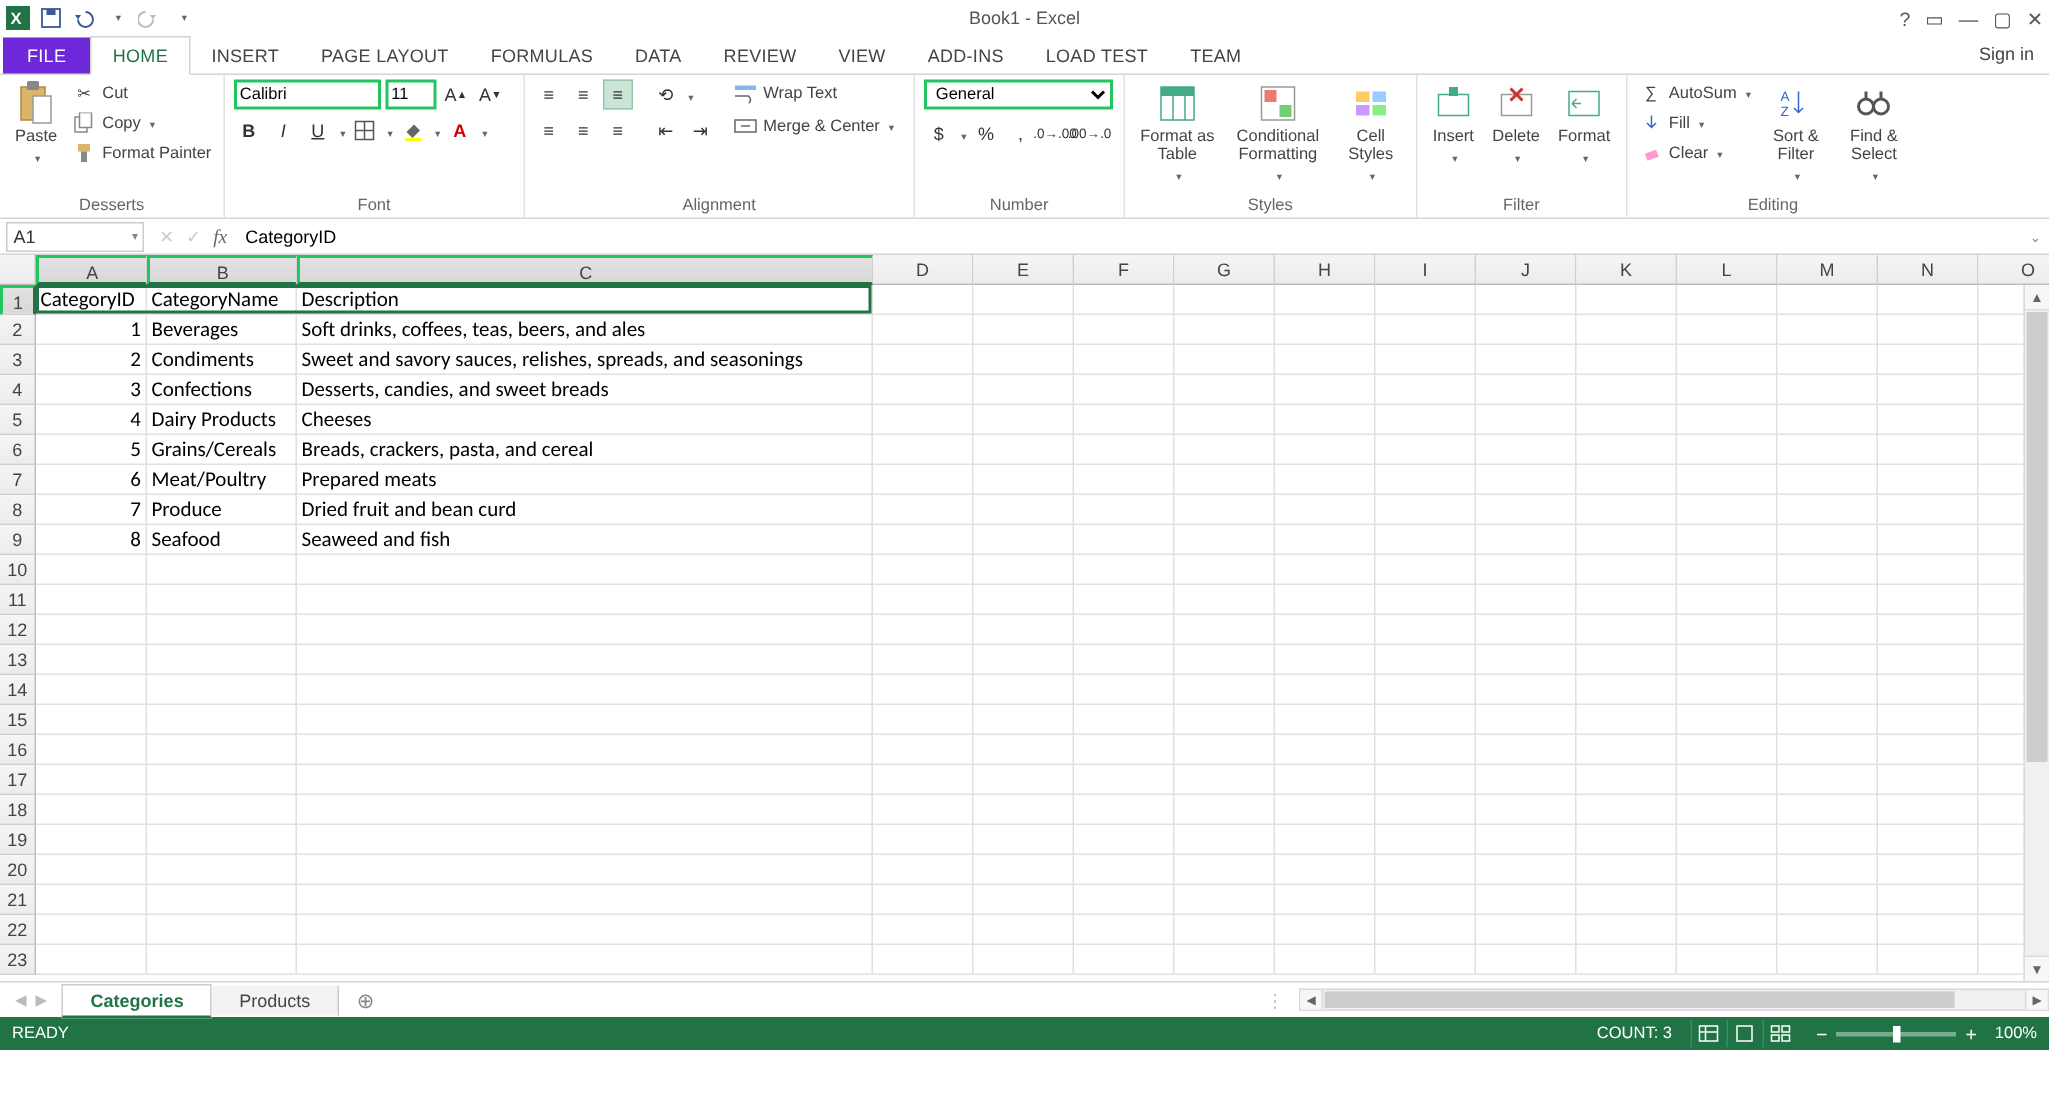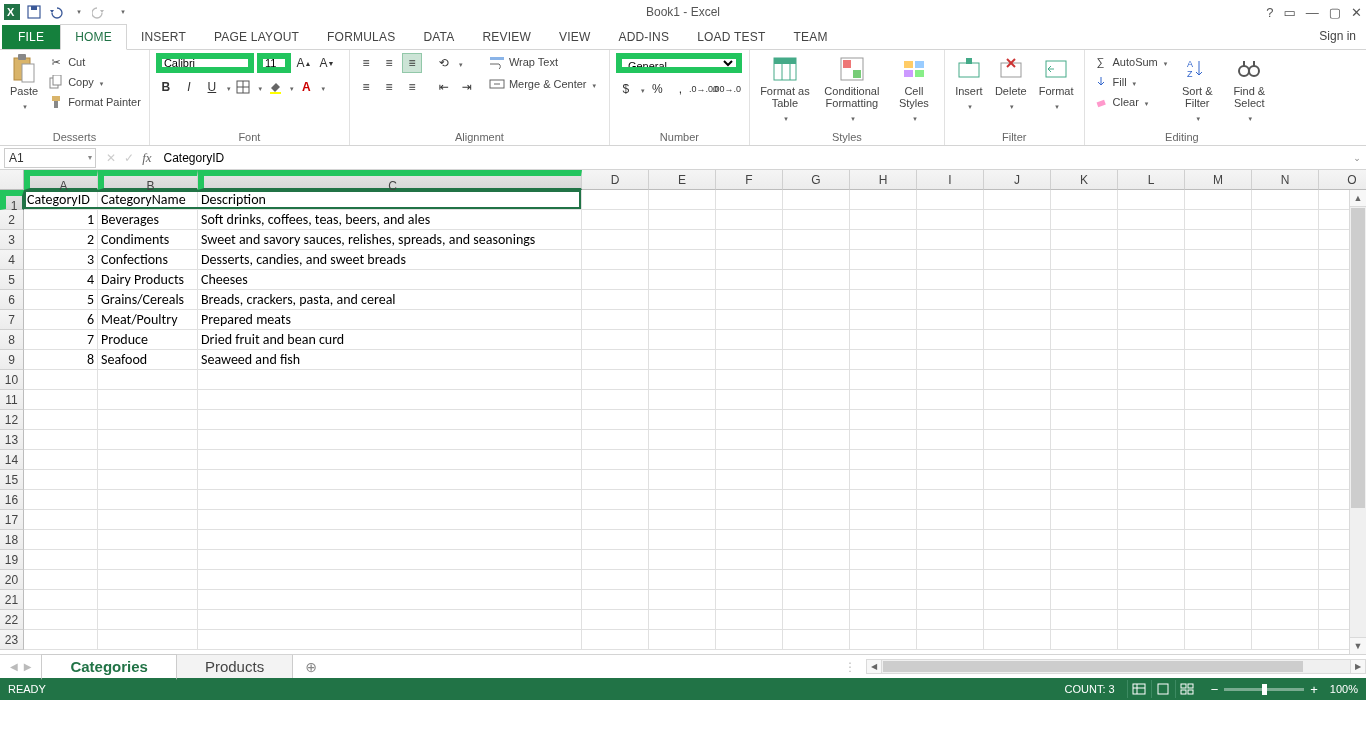--- a/index.html
+++ b/index.html
@@ -9,35 +9,35 @@
 .title-bar { height: 24px; background: #fff; display: flex; align-items: center; padding: 0 4px; position: relative; }
 .title-bar .qat { display: flex; align-items: center; gap: 6px; }
 .title-bar .qat-icon { width: 16px; height: 16px; display: flex; align-items: center; justify-content: center; cursor: pointer; }
 .title-bar .doc-title { position: absolute; left: 50%; transform: translateX(-50%); font-size: 12px; color: #555; }
 .title-bar .win-controls { margin-left: auto; display: flex; gap: 10px; align-items: center; color: #555; }
 .title-bar .win-controls span { cursor: pointer; font-size: 13px; }
 
 
 .ribbon-tabs { height: 26px; background: #fff; display: flex; align-items: flex-end; padding-left: 2px; border-bottom: 1px solid #d4d4d4; position: relative; }
 .ribbon-tab { padding: 5px 14px 5px 14px; font-size: 12px; color: #444; cursor: pointer; text-transform: uppercase; letter-spacing: 0.2px; }
-.ribbon-tab.file { background: #15803d; color: #fff; padding: 5px 16px; }
+.ribbon-tab.file { background: #6d28d9; color: #fff; padding: 5px 16px; }
 .ribbon-tab.active { color: #217346; border: 1px solid #d4d4d4; border-bottom: 1px solid #fff; background: #fff; margin-bottom: -1px; }
 .signin { position: absolute; right: 10px; top: 5px; font-size: 12px; color: #444; cursor: pointer; }
 
 
 .ribbon { height: 96px; background: #fff; border-bottom: 1px solid #d4d4d4; display: flex; }
 .group { border-right: 1px solid #e1e1e1; padding: 3px 6px 0 6px; display: flex; flex-direction: column; justify-content: space-between; position: relative; }
 .group-body { display: flex; align-items: flex-start; gap: 4px; flex: 1; }
 .group-label { text-align: center; font-size: 11px; color: #666; padding: 2px 0; position: relative; }
 .big-btn { display: flex; flex-direction: column; align-items: center; justify-content: center; gap: 2px; cursor: pointer; padding: 2px 4px; font-size: 11px; color: #444; line-height: 1.1; text-align: center; }
 .big-btn .ico { width: 28px; height: 28px; display: flex; align-items: center; justify-content: center; }
 .stack { display: flex; flex-direction: column; gap: 2px; }
 .row-btn { display: flex; align-items: center; gap: 4px; font-size: 11px; color: #444; cursor: pointer; padding: 1px 2px; white-space: nowrap; }
 .row-btn .ico { width: 16px; height: 16px; display: flex; align-items: center; justify-content: center; }
-.sel { border: 6px solid #22c55e; background: #fff; height: 20px; font-size: 11px; padding: 0 2px; }
+.sel { border: 2px solid #22c55e; background: #fff; height: 20px; font-size: 11px; padding: 0 2px; }
 .toolbar-row { display: flex; align-items: center; gap: 3px; }
 .icon-btn { width: 20px; height: 20px; display: flex; align-items: center; justify-content: center; cursor: pointer; border: 1px solid transparent; font-size: 12px; }
 .icon-btn.active { background: #cce4d6; border: 1px solid #92c8a9; }
 .dd-caret::after { content: "▾"; font-size: 7px; margin-left: 2px; color: #666; }
 
 
 .formula-bar { height: 24px; border-bottom: 1px solid #d4d4d4; display: flex; align-items: center; }
 .name-box { width: 92px; border: 1px solid #ccc; height: 20px; margin: 0 2px 0 4px; display: flex; align-items: center; padding: 0 4px; font-size: 12px; position: relative; }
 .name-box::after { content: "▾"; position: absolute; right: 3px; font-size: 8px; color: #888; }
 .fb-icons { display: flex; align-items: center; gap: 8px; padding: 0 8px; color: #aaa; }
@@ -59,21 +59,21 @@
 .sel-overlay { position: absolute; border: 2px solid #217346; pointer-events: none; }
 .vscroll { position: absolute; right: 0; top: 20px; bottom: 0; width: 17px; background: #f0f0f0; border-left: 1px solid #dadada; }
 .vscroll .arrow { height: 17px; text-align: center; line-height: 17px; font-size: 9px; color: #666; background: #f7f7f7; border-bottom: 1px solid #dadada; cursor: pointer; }
 .vscroll .arrow.bot { position: absolute; bottom: 0; left: 0; right: 0; border-top: 1px solid #dadada; border-bottom: none; }
 .vscroll .thumb { position: absolute; top: 18px; left: 1px; right: 1px; height: 300px; background: #cdcdcd; border-radius: 0; }
 
 
 .sheet-strip { height: 24px; border-top: 1px solid #d4d4d4; display: flex; align-items: center; background: #fff; }
 .sheet-nav { display: flex; gap: 6px; padding: 0 10px; color: #bbb; }
 .sheet-nav span { cursor: pointer; font-size: 10px; }
-.sheet-tab { padding: 3px 28px; font-size: 15px; border-right: 1px solid #ccc; background: #f3f3f3; cursor: pointer; color: #444; }
+.sheet-tab { padding: 3px 18px; font-size: 12px; border-right: 1px solid #ccc; background: #f3f3f3; cursor: pointer; color: #444; }
 .sheet-tab.active { background: #fff; border-top: 1px solid #ccc; border-left: 1px solid #ccc; font-weight: bold; color: #217346; position: relative; border-bottom: 2px solid #217346; margin-bottom: -1px; }
 .sheet-add { padding: 0 12px; color: #888; cursor: pointer; font-size: 14px; }
 .hscroll-track { width: 500px; height: 15px; background: #f0f0f0; border: 1px solid #dadada; position: relative; }
 .hscroll-track .arrow { position: absolute; width: 15px; height: 13px; top: 0; text-align: center; line-height: 13px; font-size: 8px; color: #666; background: #f7f7f7; cursor: pointer; }
 .hscroll-track .arrow.l { left: 0; border-right: 1px solid #dadada; }
 .hscroll-track .arrow.r { right: 0; border-left: 1px solid #dadada; }
 .hscroll-track .thumb { position: absolute; left: 16px; top: 1px; bottom: 1px; width: 420px; background: #cdcdcd; }
 
 
 .status-bar { height: 22px; background: #217346; color: #fff; display: flex; align-items: center; font-size: 11px; padding: 0 8px; }

